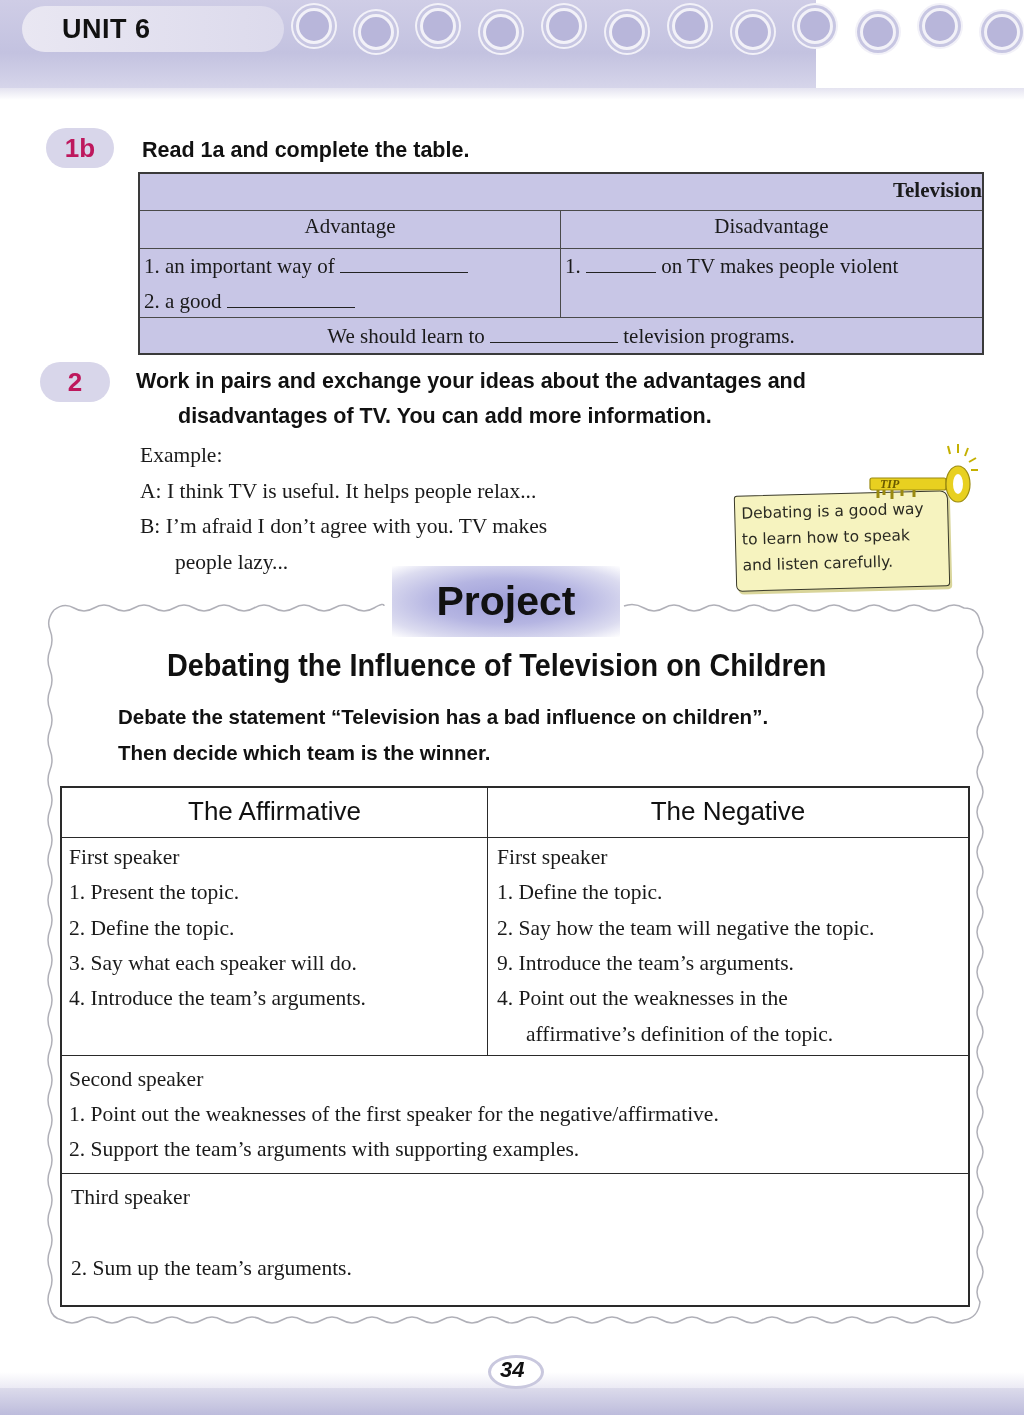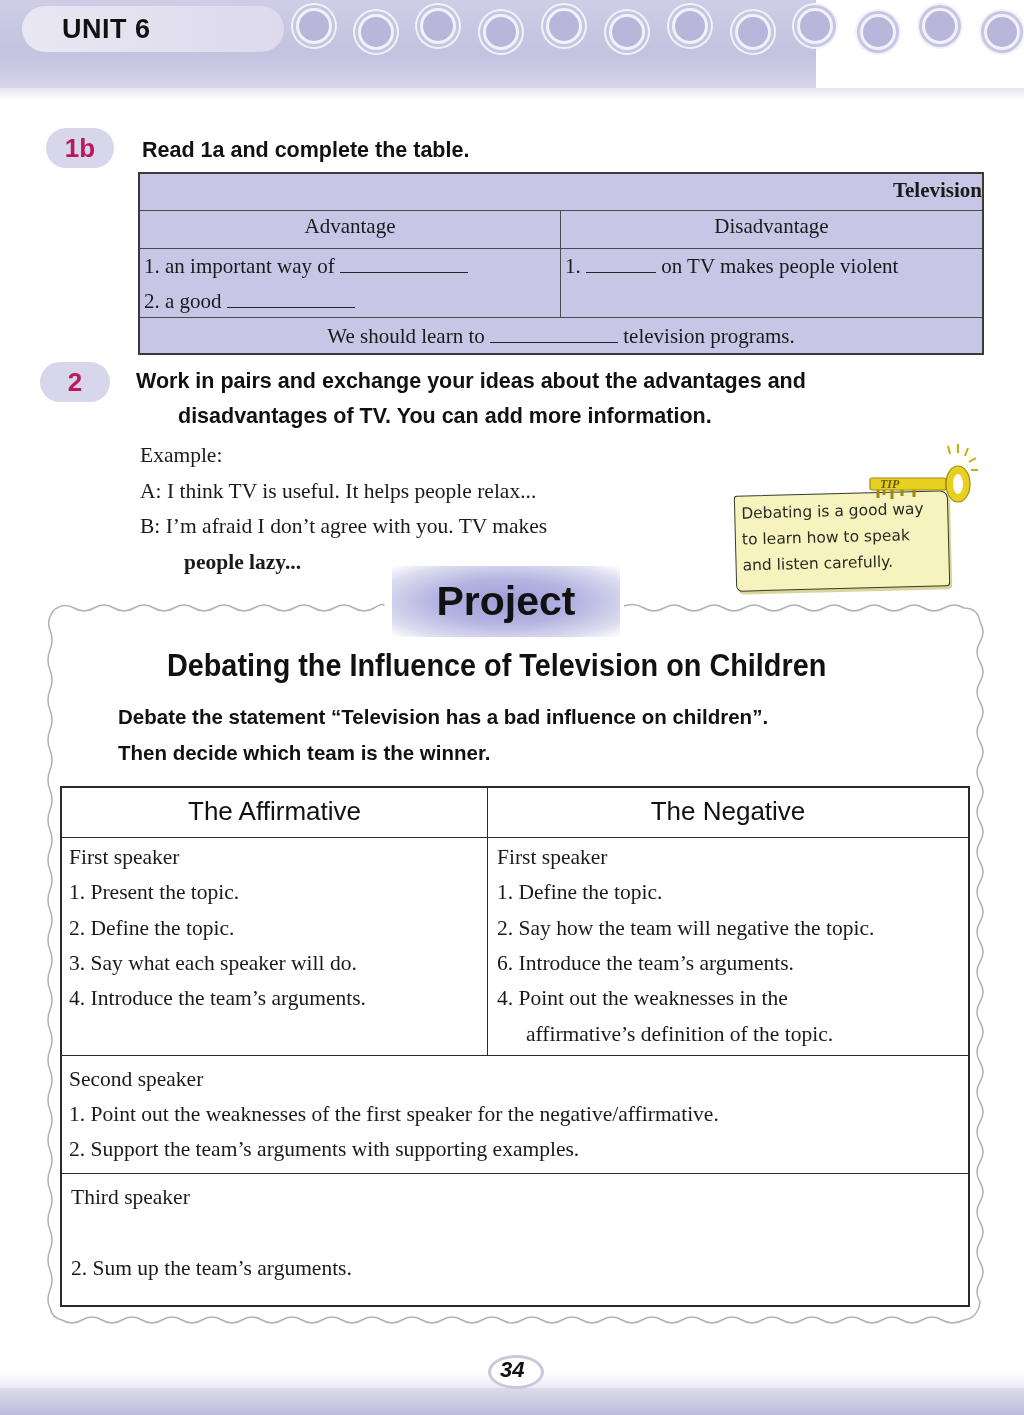--- a/index.html
+++ b/index.html
@@ -187,21 +187,21 @@
   </div>
 </div>
 
 <div class="badge" style="left:40px;top:362px;width:70px;">2</div>
 <div class="instr" style="left:136px;top:364px;">Work in pairs and exchange your ideas about the advantages and</div>
 <div class="instr" style="left:136px;top:399px;margin-left:42px;">disadvantages of TV. You can add more information.</div>
 
 <div class="ex" style="left:140px;top:441px;">Example:</div>
 <div class="ex" style="left:140px;top:477px;">A: I think TV is useful. It helps people relax...</div>
 <div class="ex" style="left:140px;top:512px;">B: I’m afraid I don’t agree with you. TV makes</div>
-<div class="ex" style="left:184px;top:548px;font-weight:bold;">people lazy...</div>
+<div class="ex" style="left:175px;top:548px;">people lazy...</div>
 
 <div class="tip-note">
   <div class="tip-text">
     <div>Debating is a good way</div>
     <div>to learn how to speak</div>
     <div>and listen carefully.</div>
   </div>
 </div>
 <svg class="key-icon" viewBox="0 0 120 70">
   <g stroke="#9a8a10" stroke-width="1.2" fill="#e8d020">
@@ -246,21 +246,21 @@
       <div class="db-line" style="top:4px">First speaker</div>
       <div class="db-line" style="top:39px">1. Present the topic.</div>
       <div class="db-line" style="top:75px">2. Define the topic.</div>
       <div class="db-line" style="top:110px">3. Say what each speaker will do.</div>
       <div class="db-line" style="top:145px">4. Introduce the team’s arguments.</div>
     </div>
     <div class="db-cell db-col-right">
       <div class="db-line" style="top:4px;left:9px">First speaker</div>
       <div class="db-line" style="top:39px;left:9px">1. Define the topic.</div>
       <div class="db-line" style="top:75px;left:9px">2. Say how the team will negative the topic.</div>
-      <div class="db-line" style="top:110px;left:9px">6. Introduce the team’s arguments.</div>
+      <div class="db-line" style="top:110px;left:9px">9. Introduce the team’s arguments.</div>
       <div class="db-line" style="top:145px;left:9px">4. Point out the weaknesses in the</div>
       <div class="db-line" style="top:181px;left:38px">affirmative’s definition of the topic.</div>
     </div>
   </div>
   <div class="db-second">
     <div class="db-line" style="top:8px">Second speaker</div>
     <div class="db-line" style="top:43px">1. Point out the weaknesses of the first speaker for the negative/affirmative.</div>
     <div class="db-line" style="top:78px">2. Support the team’s arguments with supporting examples.</div>
   </div>
   <div class="db-third">

